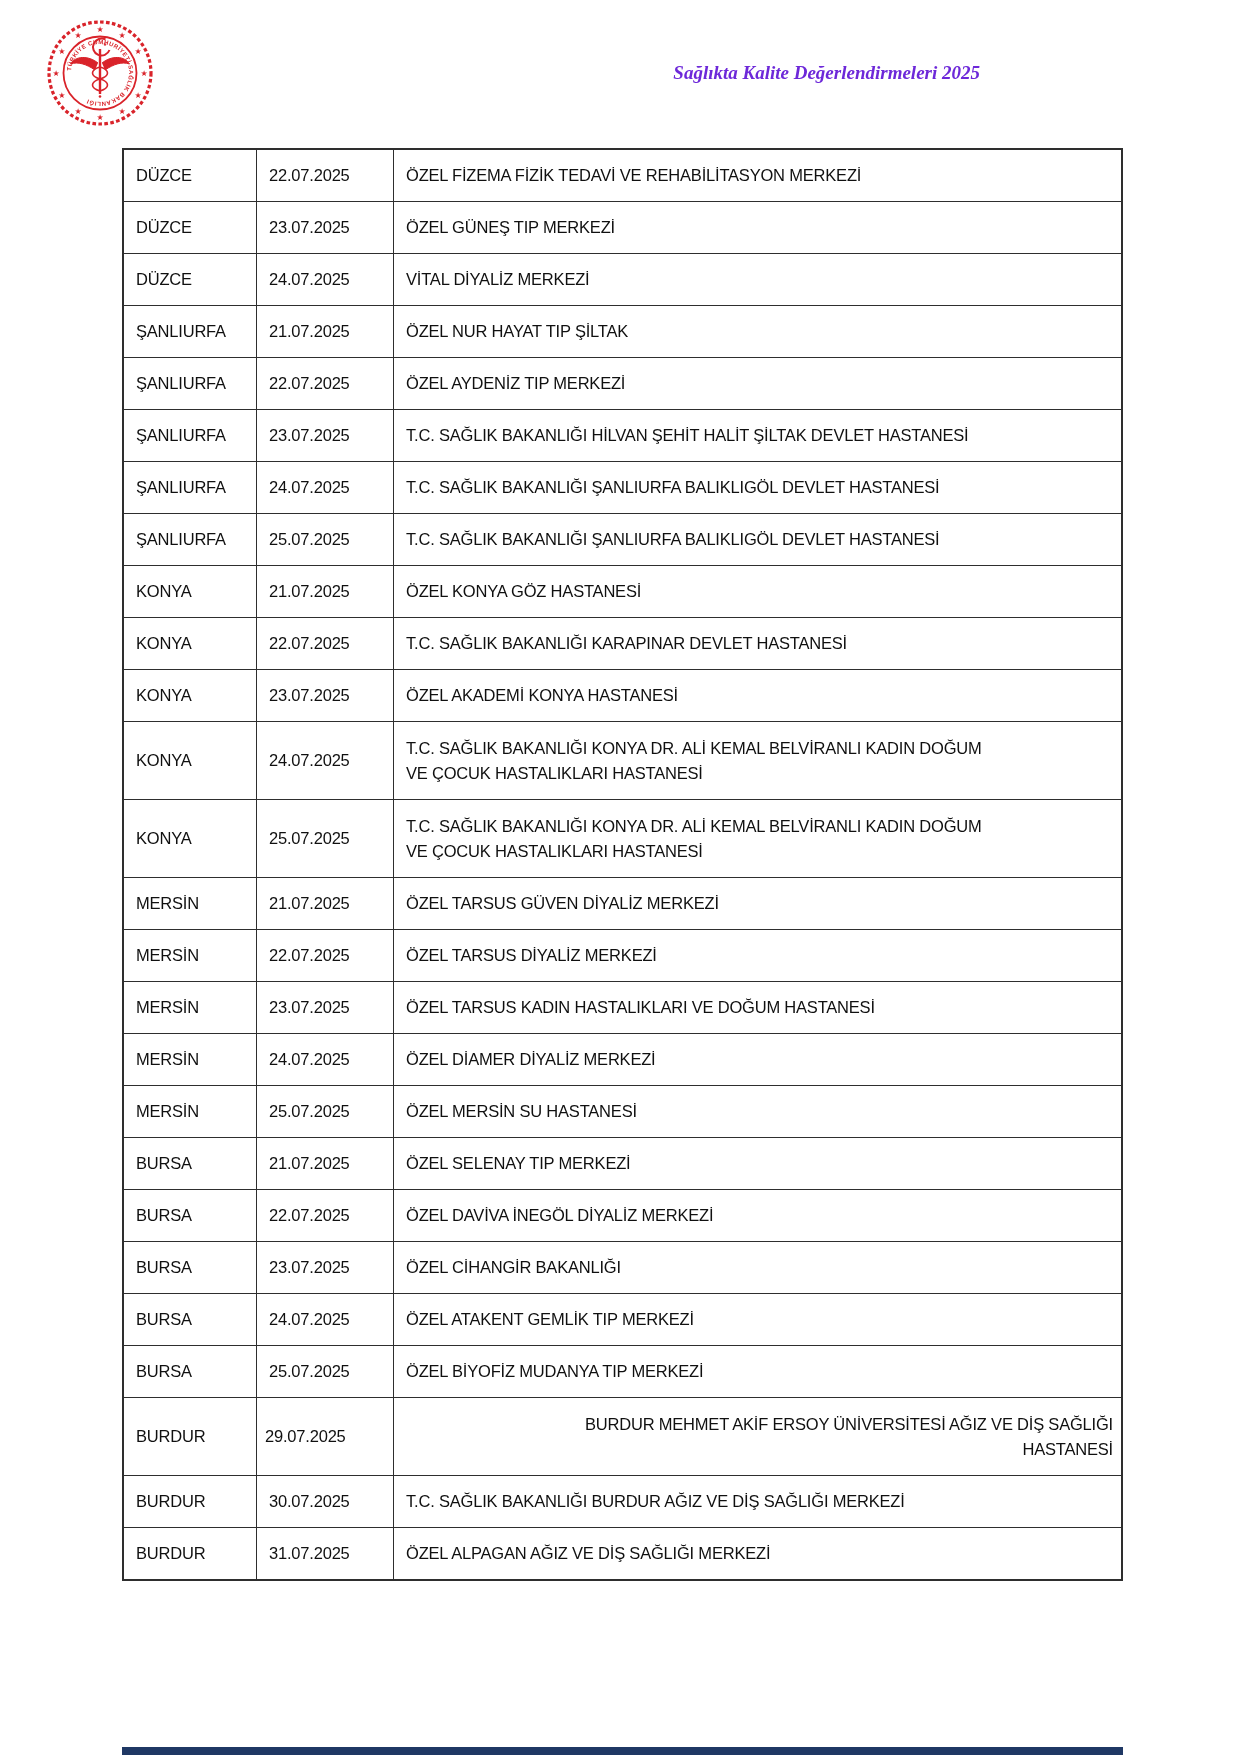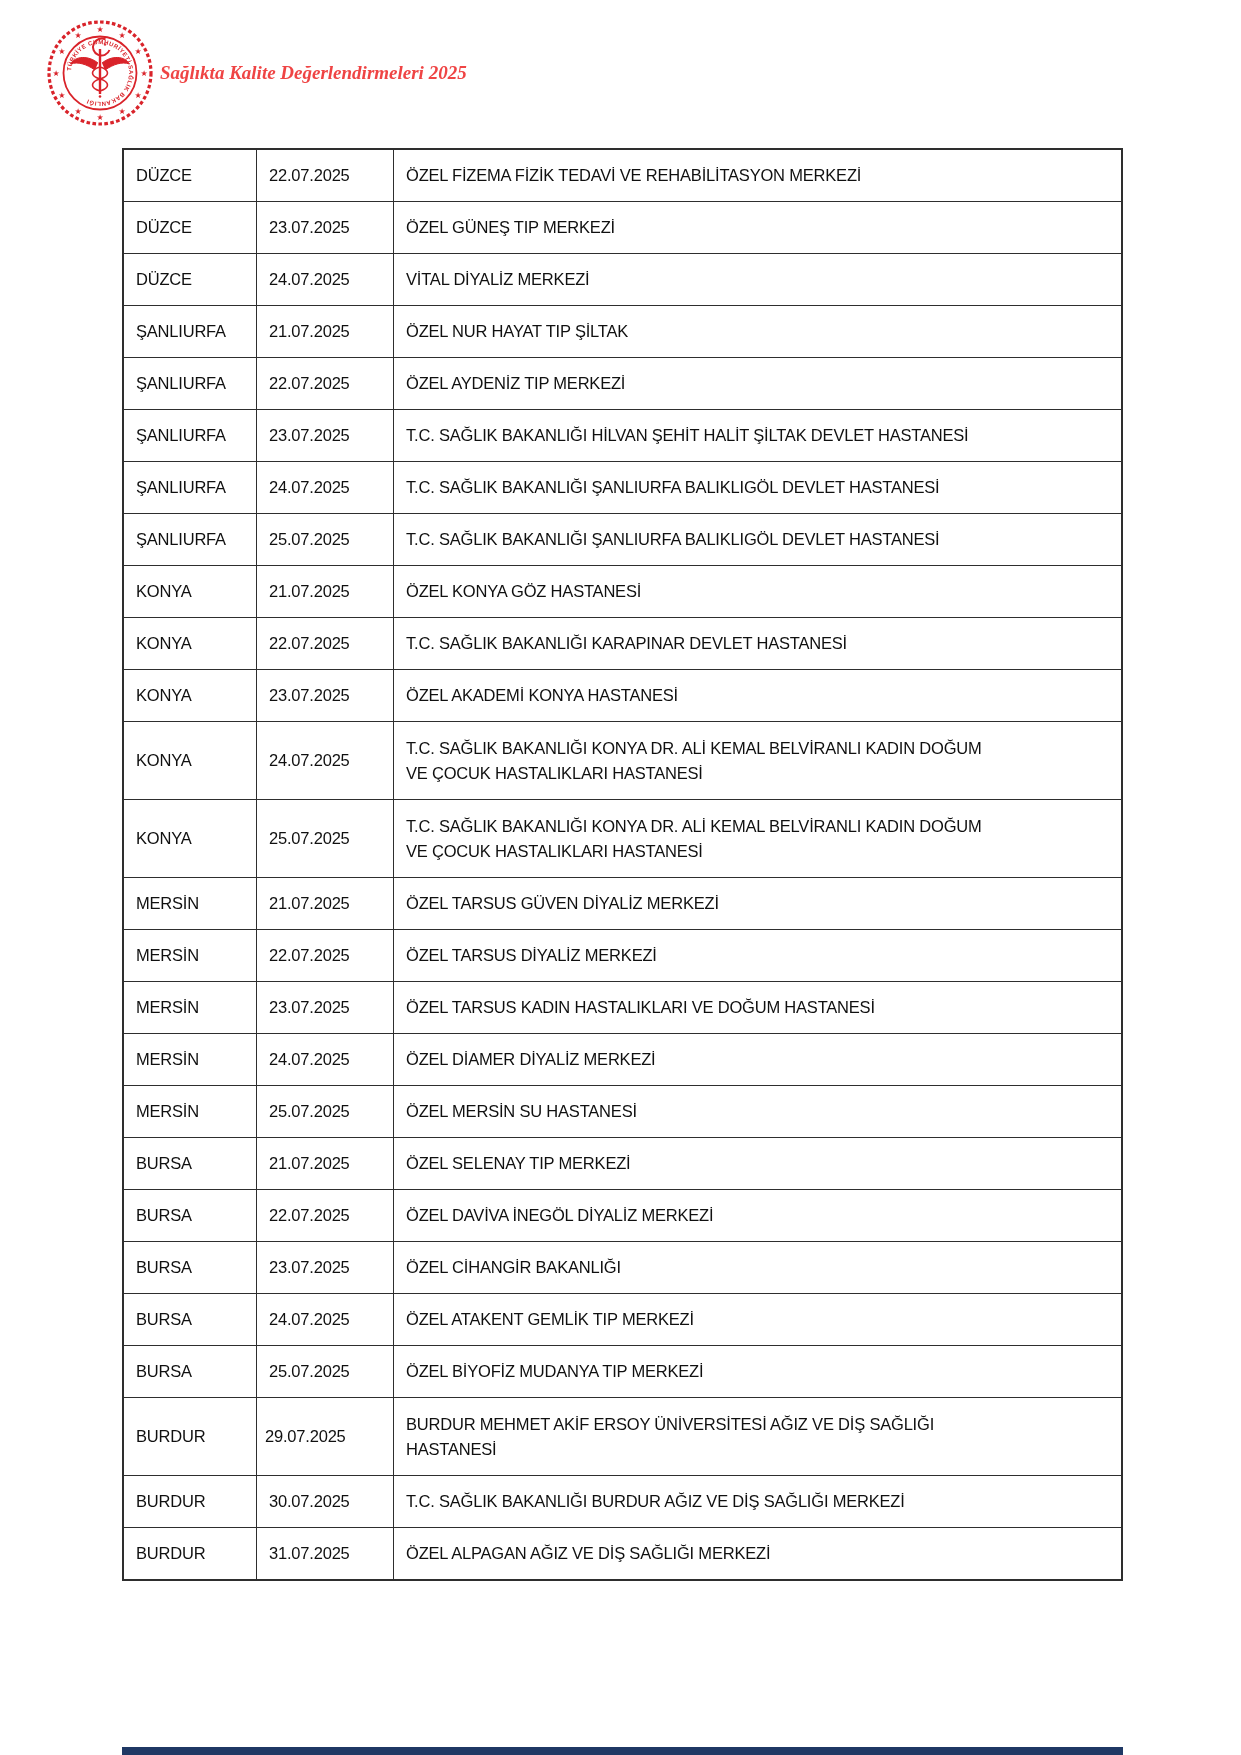--- a/index.html
+++ b/index.html
@@ -8,24 +8,24 @@
     font-family:"Liberation Sans", sans-serif;
     position:relative; overflow:hidden;
   }
   .page { position:relative; width:1241px; height:1755px; }
 
   
   .hdr { position:absolute; top:18px; left:45px; right:0; height:115px; }
   .logo { position:absolute; left:0; top:0; width:110px; height:110px; }
   .hdr-text {
     position:absolute; top:42px; left:115px; width:820px;
-    text-align:left;
+    text-align:right;
     font-family:"Liberation Serif", serif;
     font-style:italic; font-weight:700;
-    font-size:19px; line-height:1.38; color:#ef4444;
+    font-size:19px; line-height:1.38; color:#6d28d9;
   }
 
   
   table.sched {
     position:absolute; left:122px; top:148px; width:1001px;
     border-collapse:collapse; table-layout:fixed;
     border:2px solid #2e2e2e;
   }
   table.sched td {
     border:1.5px solid #2e2e2e;
@@ -239,21 +239,21 @@
     <tr>
       <td class="c-city">BURSA</td>
       <td class="c-date">25.07.2025</td>
       <td class="c-fac">ÖZEL BİYOFİZ MUDANYA TIP MERKEZİ</td>
     </tr>
 
 
     <tr>
       <td class="c-city" style="height: 77px;">BURDUR</td>
       <td class="c-date" style="height: 77px; padding-left: 8px;">29.07.2025</td>
-      <td class="c-fac" style="height: 77px;">BURDUR MEHMET AKİF ERSOY ÜNİVERSİTESİ AĞIZ VE DİŞ SAĞLIĞI
+      <td class="c-fac" style="height: 77px; text-align: right;">BURDUR MEHMET AKİF ERSOY ÜNİVERSİTESİ AĞIZ VE DİŞ SAĞLIĞI
 HASTANESİ</td>
     </tr>
 
     <tr>
       <td class="c-city">BURDUR</td>
       <td class="c-date">30.07.2025</td>
       <td class="c-fac">T.C. SAĞLIK BAKANLIĞI BURDUR AĞIZ VE DİŞ SAĞLIĞI MERKEZİ</td>
     </tr>
 
     <tr>

